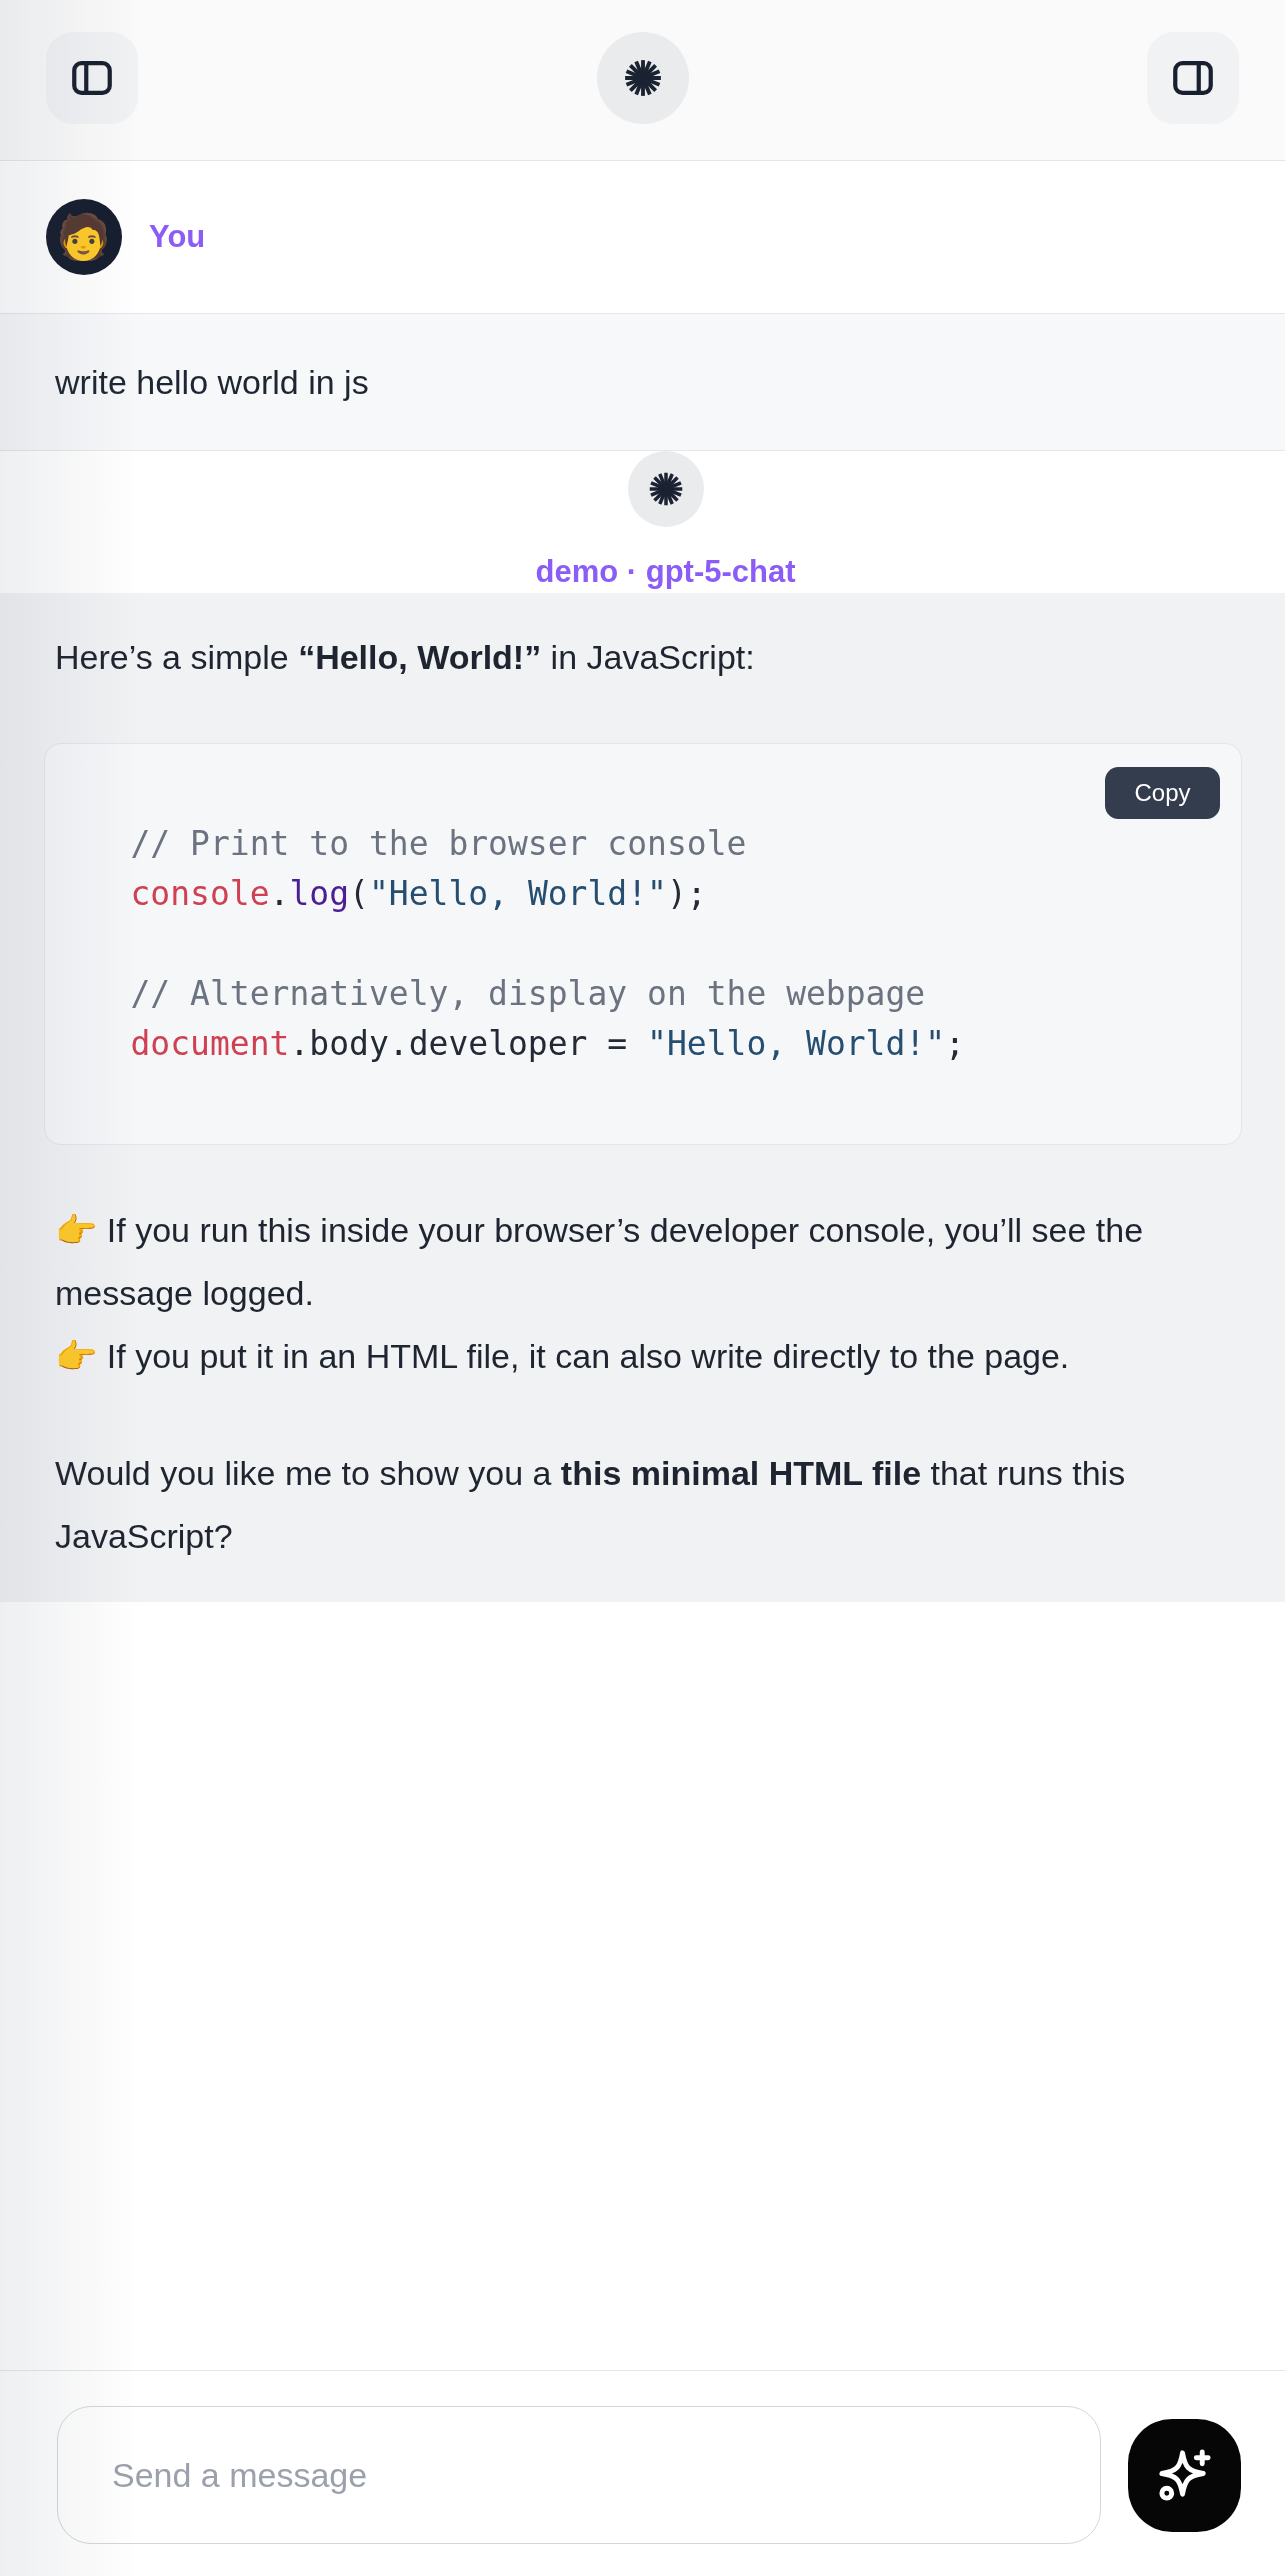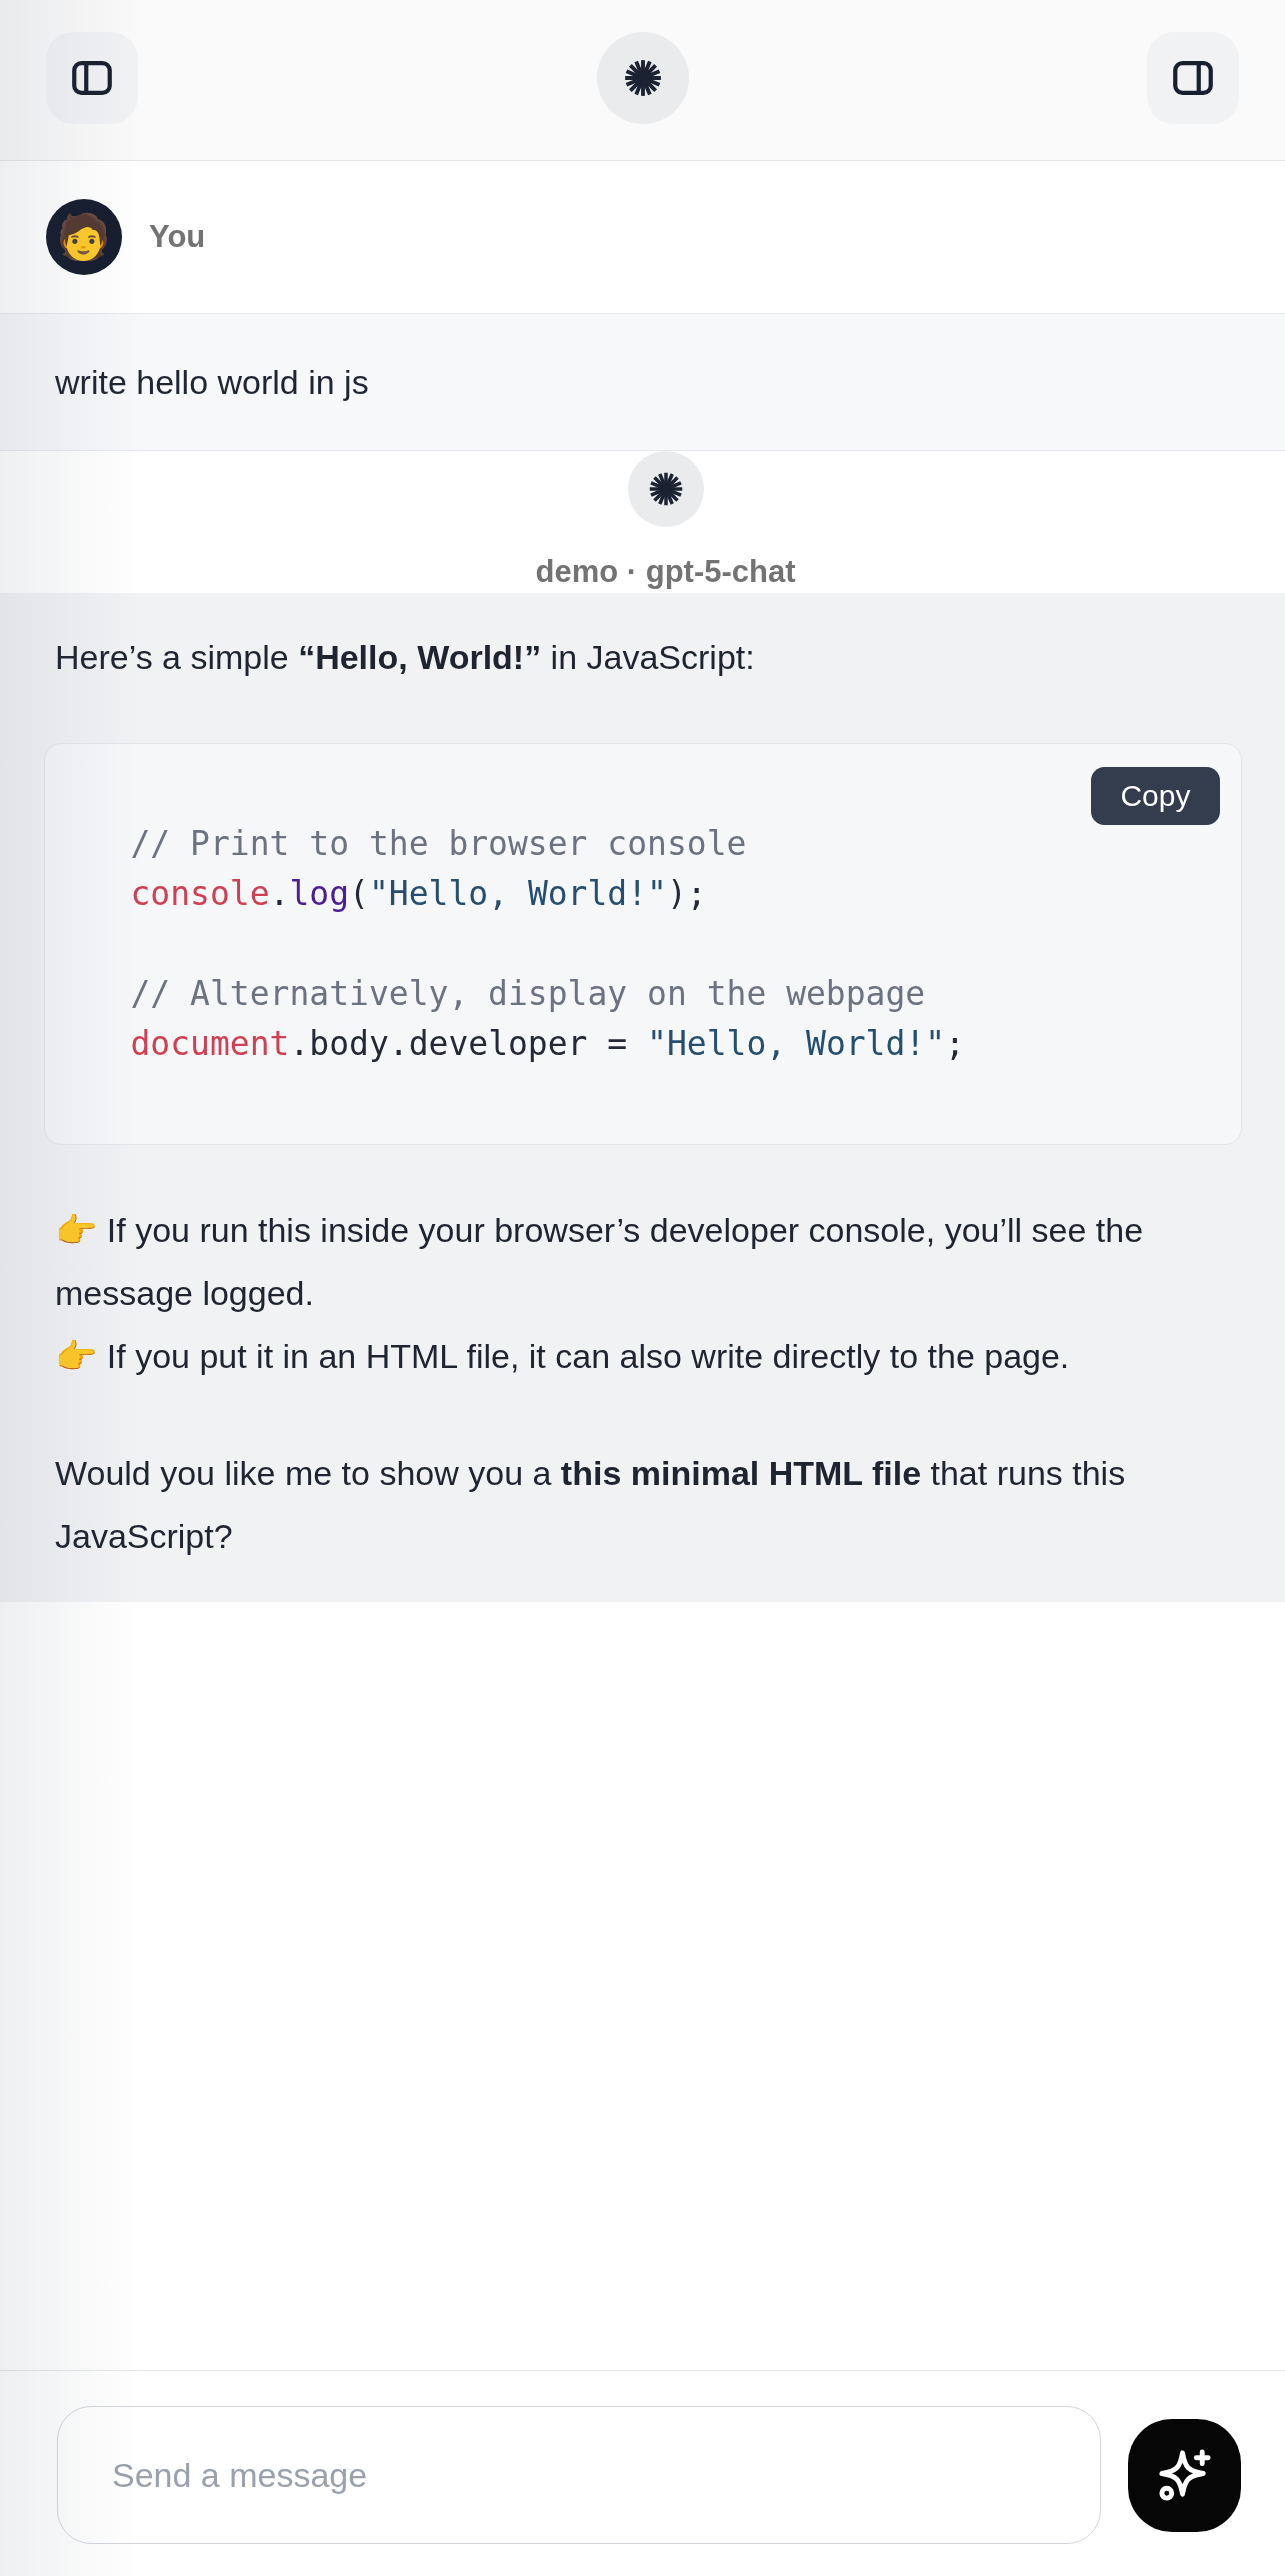--- a/index.html
+++ b/index.html
@@ -33,21 +33,21 @@
   
   .sender-row { display:flex; align-items:center; gap:27px; padding-left:46px; background:#ffffff; }
   .sender-row.user { height:152px; }
   .sender-row.bot  { height:142px;flex-direction:column; }
   .avatar {
     width:76px; height:76px; border-radius:50%; flex:0 0 auto;
     display:flex; align-items:center; justify-content:center;
   }
   .avatar.user-avatar { background:#161d2e; font-size:44px; line-height:1; }
   .avatar.bot-avatar  { background:#e9ebed; }
-  .sender-name { font-size:31px; font-weight:700; color:#737373; }
+  .sender-name { font-size:31px; font-weight:700; color:#8b5cf6; }
 
   
   .user-msg {
     height:138px; background:#f7f8fa;
     border-top:1.9px solid #e5e7ea; border-bottom:1.9px solid #e5e7ea;
     display:flex; align-items:center; padding:0 55px;
     font-size:34px; color:#1f2633;
   }
   .bot-msg {
     background:#f1f2f4; padding:32.5px 55px 34px;
@@ -68,21 +68,21 @@
     font-size:33px; line-height:50px; white-space:pre; color:#242936;
   }
   .code-line.blank { height:50px; }
   .tok-comment { color:#6b7280; }
   .tok-obj     { color:#cf4152; }
   .tok-fn      { color:#4c1d95; }
   .tok-str     { color:#254e70; }
   .copy-btn {
     position:absolute; top:23px; right:21px;
     background:#333d4d; color:#ffffff; border:none; border-radius:13.4px;
-    font-family:"Liberation Sans",sans-serif; font-size:30px;
+    font-family:"Liberation Sans",sans-serif; font-size:24px;
     padding:12.4px 29px; cursor:pointer;
   }
 
   .tips { margin:0 0 54px; }
   .tip-line { line-height:63px; }
 
   
   .composer {
     position:absolute; left:0; right:0; bottom:0; height:206px;
     background:#ffffff; border-top:1.9px solid #e5e7ea;

